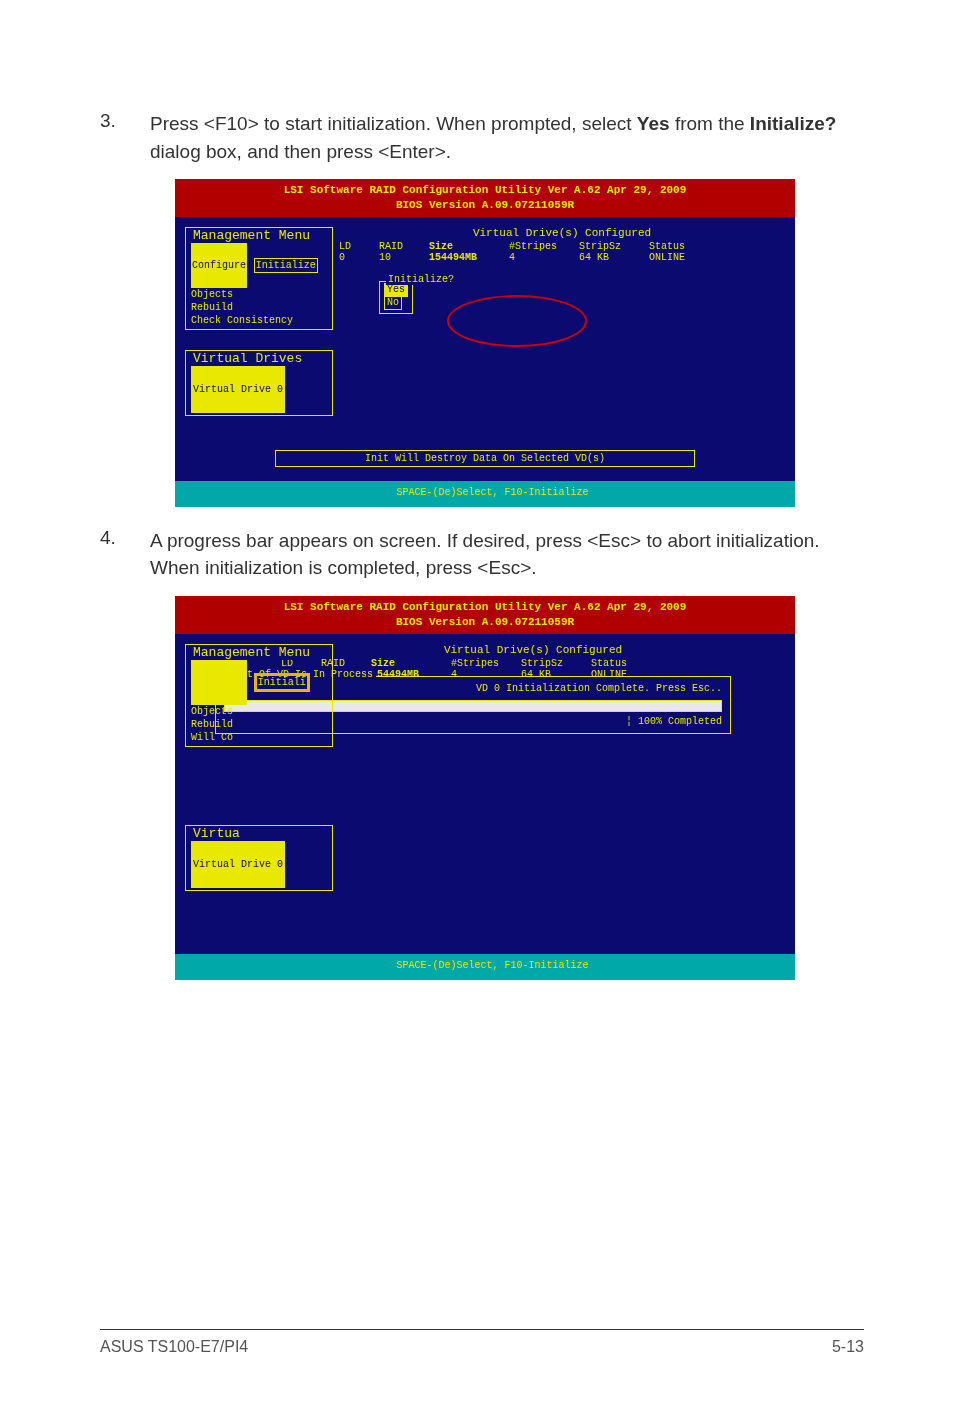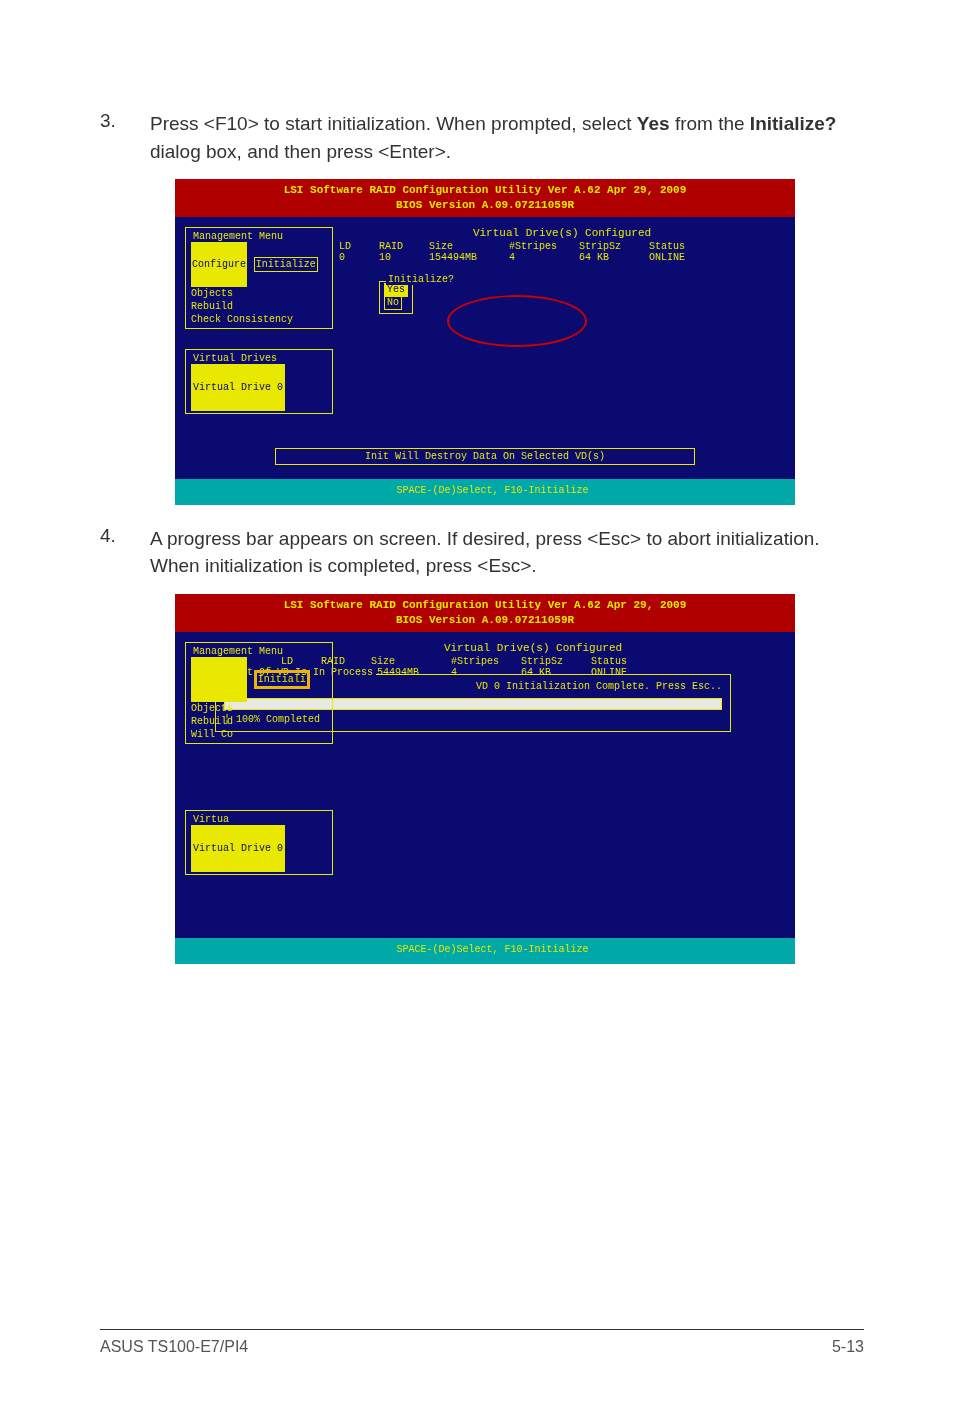--- a/index.html
+++ b/index.html
@@ -11,27 +11,27 @@
   .step-text b { font-weight: bold; }
 
   .bios { margin: 6px 0 20px 75px; width: 620px; background: #0a0a70; font-family: "Courier New", monospace; font-size: 11px; color: #e8e800; }
   .bios-red { background: #b00000; text-align: center; padding: 4px 0; line-height: 1.35; }
   .bios-red span { color: #e8e800; font-weight: bold; }
   .bios-body { padding: 10px 10px 6px 10px; position: relative; }
   .vd-title { text-align: center; color: #e8e800; margin-bottom: 2px; }
   .cols { display: flex; }
   .menu { width: 148px; }
   .box { border: 1px solid #e8e800; padding: 2px 5px; margin-bottom: 6px; }
-  .box-title { color: #e8e800; margin-top: -10px; background: #0a0a70; display: inline-block; padding: 0 2px; font-size: 10px; }
+  .box-title { color: #e8e800; margin-top: -10px; background: #0a0a70; display: inline-block; padding: 0 2px; font-size: 13px; }
   .menu-item { color: #e8e800; font-size: 10px; line-height: 1.3; }
   .hl { background: #e8e800; color: #0a0a70; padding: 16px 1px; display: inline-block; }
   .right { flex: 1; padding-left: 6px; }
   .hdr-row { display: flex; gap: 0; color: #e8e800; font-size: 10px; }
   .hdr-row span { display:inline-block; }
-  .c-ld { width: 40px; } .c-raid { width: 50px; } .c-size { width: 80px; }
+  .c-ld { width: 40px; } .c-raid { width: 50px; } .c-size { width: 80px; font-weight: bold; }
   .c-str { width: 70px; } .c-ssz { width: 70px; } .c-stat { width: 60px; }
   .data-row { display: flex; color: #e8e800; font-size: 10px; }
 
   .init-dialog { border: 1px solid #e8e800; display:inline-block; padding: 1px 4px 3px 4px; margin-top: 18px; margin-left: 40px; position: relative; }
   .init-title { color: #e8e800; font-size:10px; position:absolute; top:-8px; left:6px; background:#0a0a70; padding:0 2px; }
   .init-opt { font-size:10px; line-height:1.2; }
   .yes { background:#e8e800; color:#0a0a70; padding:0 2px; display:inline-block; border:1px solid #e8e800;}
   .no { color:#e8e800; border:1px solid #e8e800; padding:0 2px; display:inline-block; border-top:none;}
   .ellipse { position:absolute; border:2px solid #c00; border-radius:50%; width:140px; height:52px; left:272px; top:78px; pointer-events:none; }
 
@@ -42,21 +42,21 @@
 
   .note-row { display:flex; align-items:center; gap:18px; margin: 8px 0 22px 70px; border-top:1px solid #888; border-bottom:1px solid #888; padding:12px 0; width: 680px; }
   .note-icon { width:42px; height:36px; }
   .note-icon svg { width:42px; height:36px; }
   .note-text { font-size:18px; color:#333; }
 
   .prog-outer { border:1px solid #e8e800; margin: 8px 14px 4px 0; padding: 6px 8px 6px 8px; position:relative; }
   .prog-title { color:#e8e800; font-size:10px; position:absolute; top:-8px; left:10px; background:#0a0a70; padding:0 3px;}
   .prog-msg { color:#e8e800; font-size:10px; text-align:right; margin-bottom:6px; }
   .prog-bar { height:12px; border:1px solid #e8e800; background:#e8e8e8; position:relative; }
-  .prog-pct { text-align:left; color:#e8e800; font-size:10px; margin-top:4px; }
+  .prog-pct { text-align:right; color:#e8e800; font-size:10px; margin-top:4px; }
   .prog-pct::before { content:"¦ "; }
 
   .menu2 .mi { color:#e8e800; font-size:10px; line-height:1.3; }
 
   .pg-footer { position:absolute; bottom:62px; left:100px; right:90px; border-top:1px solid #333; padding-top:8px; display:flex; justify-content:space-between; font-size:16px; color:#555;}
 </style>
 </head>
 <body>
 
 <div class="page">
@@ -167,21 +167,21 @@
           </div>
           <div class="prog-outer" style="position:absolute; left:-60px; right:40px; top:24px; background:#0a0a70;">
             <div class="prog-title">Init Of VD Is In Process</div>
             <div class="prog-msg">VD 0 Initialization Complete. Press Esc..</div>
             <div class="prog-bar"></div>
             <div class="prog-pct">100% Completed</div>
           </div>
         </div>
       </div>
       <div style="height:56px;"></div>
-      <div class="box" style="width:148px; margin-top:4px;">
+      <div class="box" style="width:148px; margin-top:16px;">
         <div class="box-title">Virtua</div>
         <div class="menu-item hl" style="border:1px solid #e8e800;">Virtual Drive 0</div>
       </div>
       <div class="footer-bar-nb" style="margin-top:34px;">&nbsp;</div>
     </div>
     <div class="green-bar">
       <div class="key-row" style="color:#e8e800;">SPACE-(De)Select,  F10-Initialize</div>
     </div>
   </div>
 

